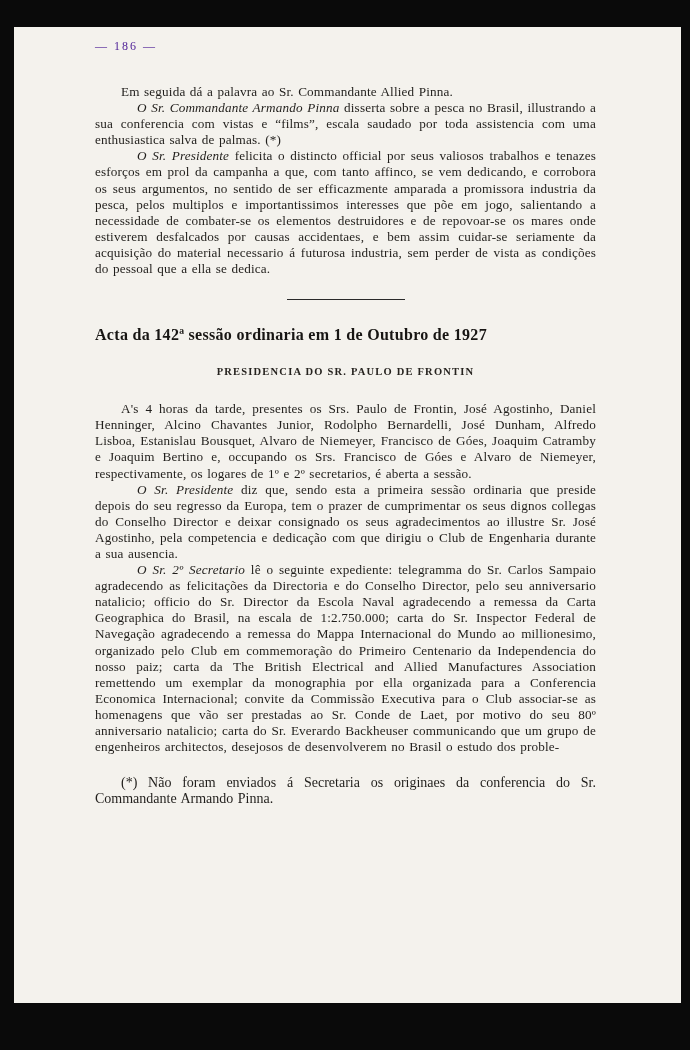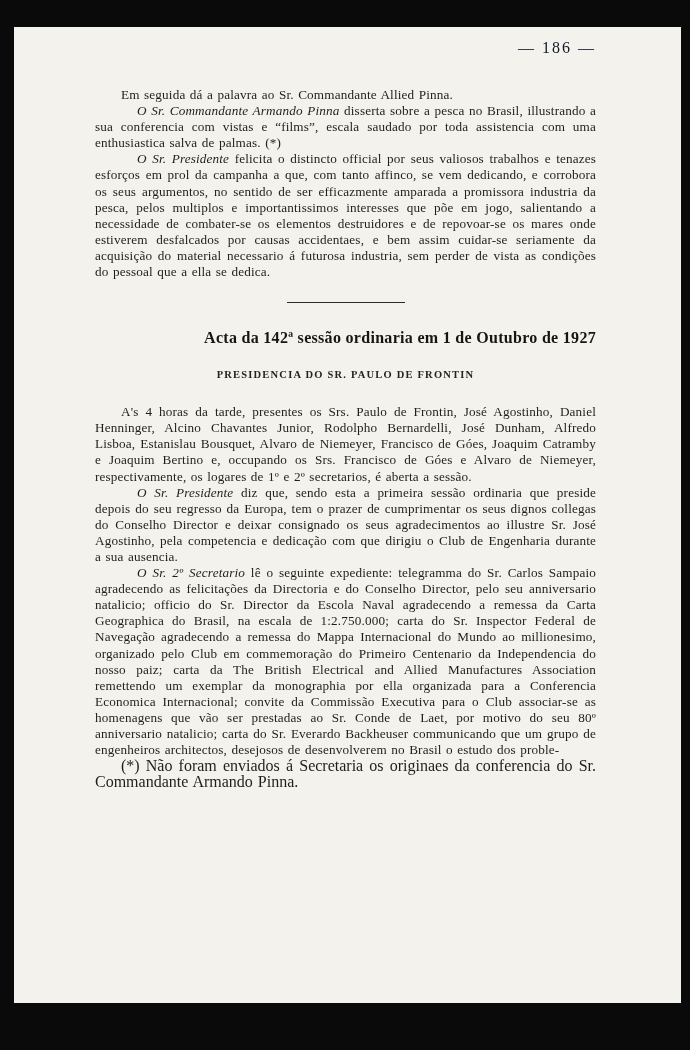--- a/index.html
+++ b/index.html
@@ -17,60 +17,61 @@
     left: 14px;
     right: 9px;
     top: 27px;
     bottom: 47px;
     background: #f4f2ed;
     color: #1c1a18;
     padding: 12px 85px 0 81px;
     overflow: hidden;
   }
   .page-number {
-    text-align: right;
-    font-size: 16px;
+    text-align: left;
+    font-size: 12px;
     letter-spacing: 2px;
     margin-bottom: 30px;
-    color: #0f172a;
+    color: #4c1d95;
   }
   .para {
     font-size: 13.2px;
     line-height: 16.1px;
     text-align: justify;
     text-indent: 26px;
     letter-spacing: 0.15px;
     word-spacing: 1px;
     color: #201e1b;
   }
   .para .lead { font-style: italic; margin-left: 16px; }
   .separator {
     width: 118px;
     height: 1px;
     background: #2a2a2a;
     margin: 22px auto 26px auto;
   }
   .acta-title {
-    text-align: right;
+    text-align: left;
     font-size: 16px;
     font-weight: bold;
     letter-spacing: 0.3px;
     margin-bottom: 22px;
     color: #171513;
   }
   .acta-subtitle {
     text-align: center;
     font-size: 10.5px;
     font-weight: bold;
     letter-spacing: 1.2px;
     margin-bottom: 24px;
     color: #26231f;
   }
   .footnote {
-    font-size: 16px;
+    margin-top: 20px;
+    font-size: 14px;
     line-height: 16px;
     text-align: justify;
     text-indent: 26px;
     word-spacing: 1px;
     color: #201e1b;
   }
 </style>
 </head>
 <body>
 

